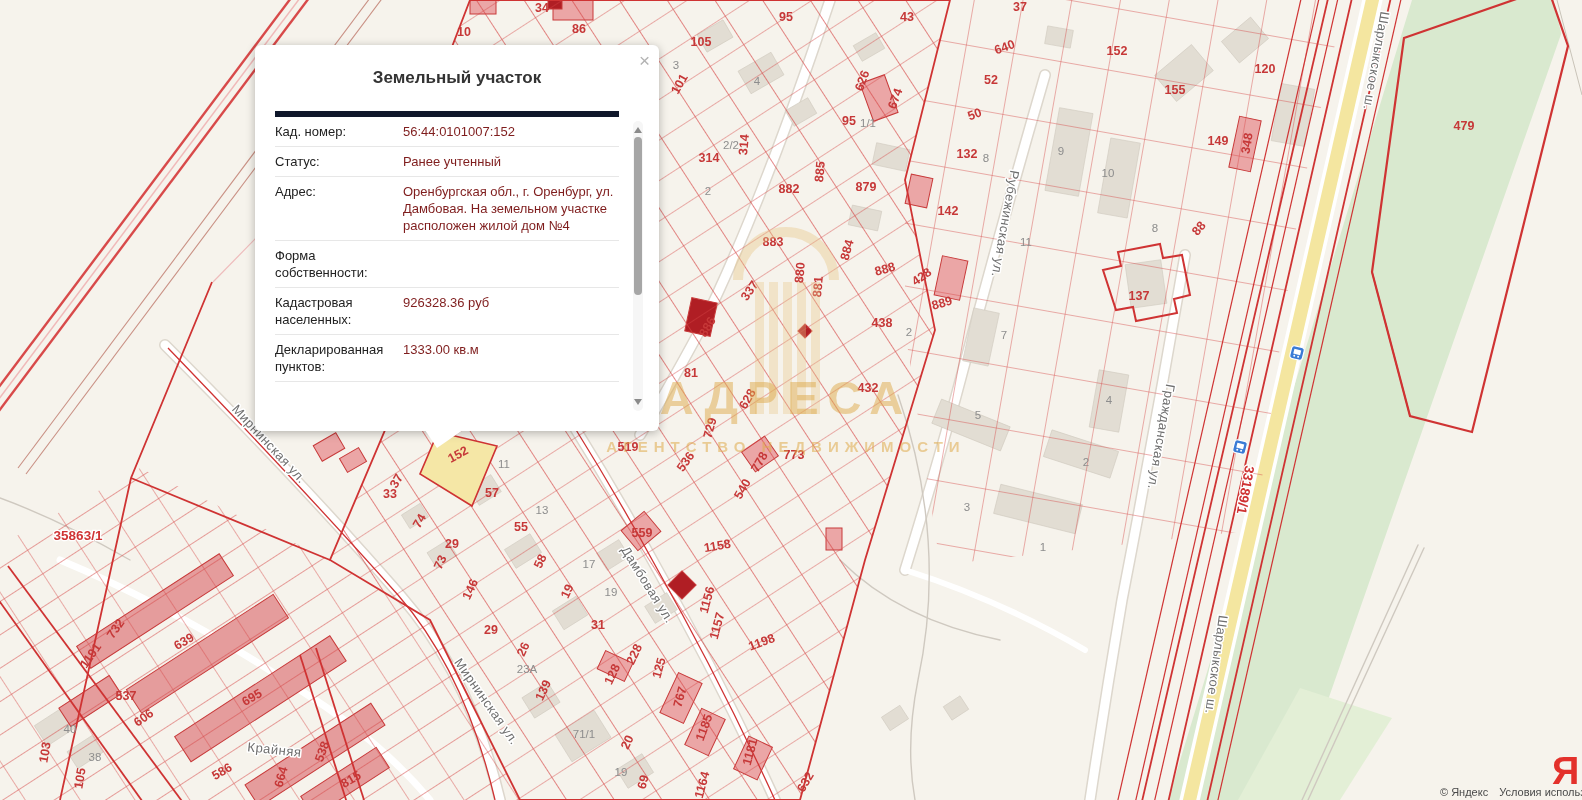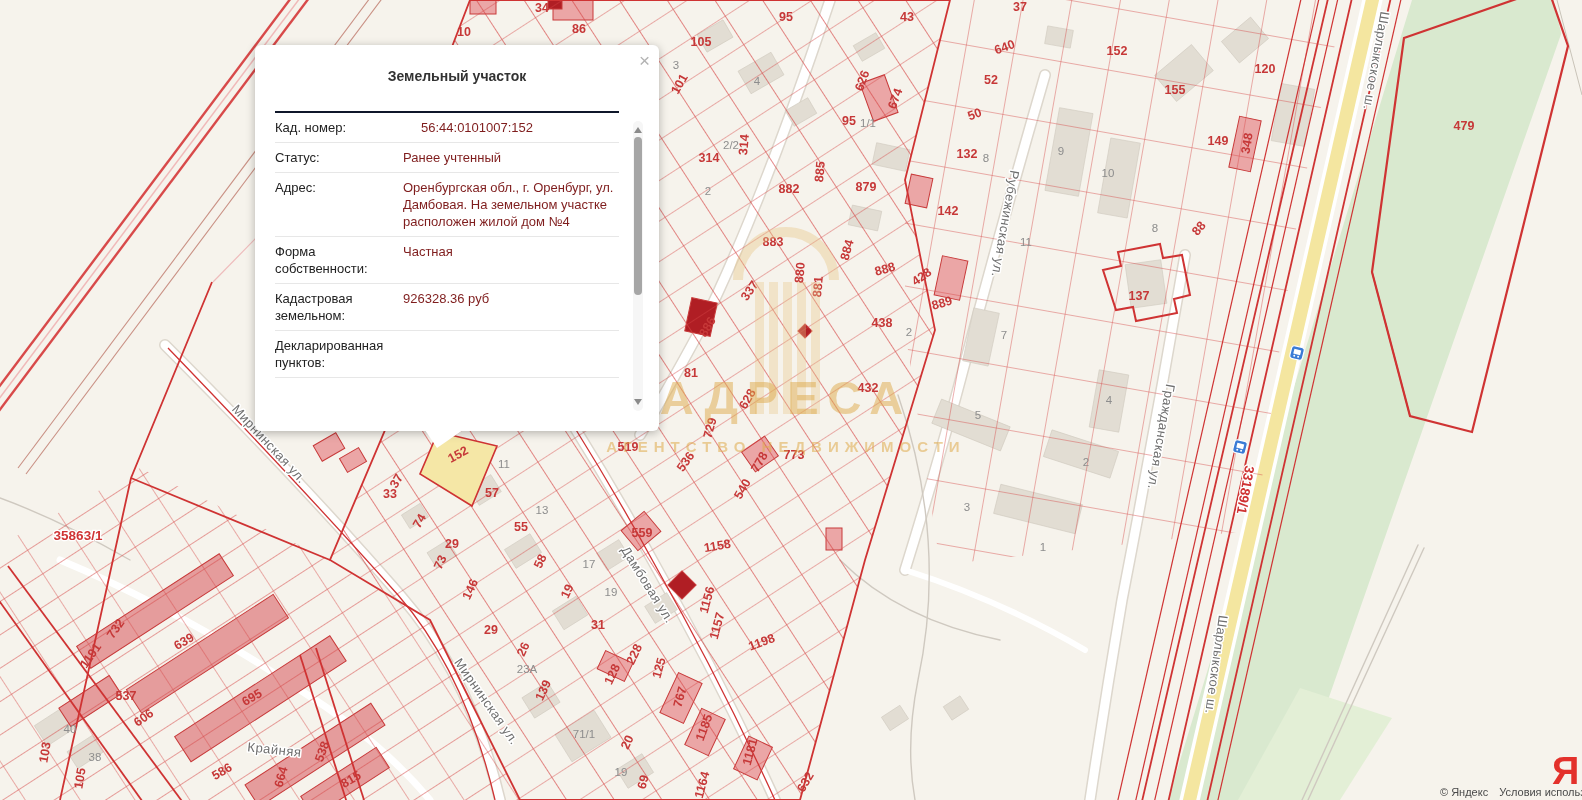--- a/index.html
+++ b/index.html
@@ -15,24 +15,24 @@
   .wm-big{fill:rgba(222,170,74,.50);font-size:47px;font-weight:700;letter-spacing:9px;text-anchor:middle;}
   .wm-sub{fill:rgba(222,170,74,.55);font-size:15px;font-weight:600;letter-spacing:6px;text-anchor:middle;}
 
   
   .popup{position:absolute;left:255px;top:45px;width:404px;height:386px;background:#fff;
          border-radius:6px;box-shadow:0 2px 10px rgba(0,0,0,.28);z-index:30;}
   .popup-tail{position:absolute;left:170px;bottom:-17px;width:0;height:0;
               border-left:12px solid transparent;border-right:26px solid transparent;
               border-top:18px solid #fff;}
   .popup-close{position:absolute;right:9px;top:6px;font-size:19px;line-height:19px;color:#b3b3b3;cursor:pointer;}
-  .popup-title{margin:23px 0 14px 0;text-align:center;font-size:14px;font-weight:700;color:#333;}
+  .popup-title{margin:23px 0 14px 0;text-align:center;font-size:17px;font-weight:700;color:#333;}
   .popup-body{position:absolute;left:20px;right:40px;top:66px;bottom:14px;overflow:hidden;}
   .prow{display:flex;border-bottom:1px solid #e7e7e7;padding:6px 0;}
-  .prow:first-child{border-top:2px solid #0f172a;gap:18px;}
+  .prow:first-child{border-top:6px solid #0f172a;}
   .plab{width:128px;flex:0 0 128px;font-size:13px;color:#222;line-height:17px;}
   .pval{flex:1;font-size:13px;color:#7f1d1d;line-height:17px;}
   .sbar{position:absolute;right:16px;top:76px;bottom:20px;width:10px;background:#f6f6f6;border-radius:5px;}
   .sb-up{position:absolute;top:2px;left:1px;width:0;height:0;border:4px solid transparent;border-bottom:6px solid #8b8b8b;}
   .sb-dn{position:absolute;bottom:2px;left:1px;width:0;height:0;border:4px solid transparent;border-top:6px solid #8b8b8b;}
   .sb-th{position:absolute;top:16px;left:1px;width:8px;height:158px;background:#a6a6a6;border-radius:4px;}
 
   .attr{position:absolute;left:1440px;top:786px;font-size:11px;color:#4a4a4a;z-index:20;white-space:nowrap;}
   .attr a{color:#4a4a4a;text-decoration:none;margin-left:8px;}
   .ylogo{position:absolute;left:1552px;top:750px;font-size:38px;font-weight:700;color:#e3312b;z-index:20;}
@@ -395,28 +395,28 @@
     <div class="prow">
       <div class="plab">Статус:</div>
       <div class="pval">Ранее учтенный</div>
     </div>
     <div class="prow">
       <div class="plab">Адрес:</div>
       <div class="pval">Оренбургская обл., г. Оренбург, ул. Дамбовая. На земельном участке расположен жилой дом №4</div>
     </div>
     <div class="prow">
       <div class="plab">Форма собственности:</div>
-      <div class="pval">Частная</div>
-    </div>
-    <div class="prow">
-      <div class="plab">Кадастровая земельном:</div>
+    </div>
+    <div class="prow">
+      <div class="plab">Кадастровая населенных:</div>
       <div class="pval">926328.36 руб</div>
     </div>
     <div class="prow">
       <div class="plab">Декларированная пунктов:</div>
+      <div class="pval">1333.00 кв.м</div>
     </div>
   </div>
   <div class="sbar">
     <div class="sb-up"></div>
     <div class="sb-th"></div>
     <div class="sb-dn"></div>
   </div>
 </div>
 
 

